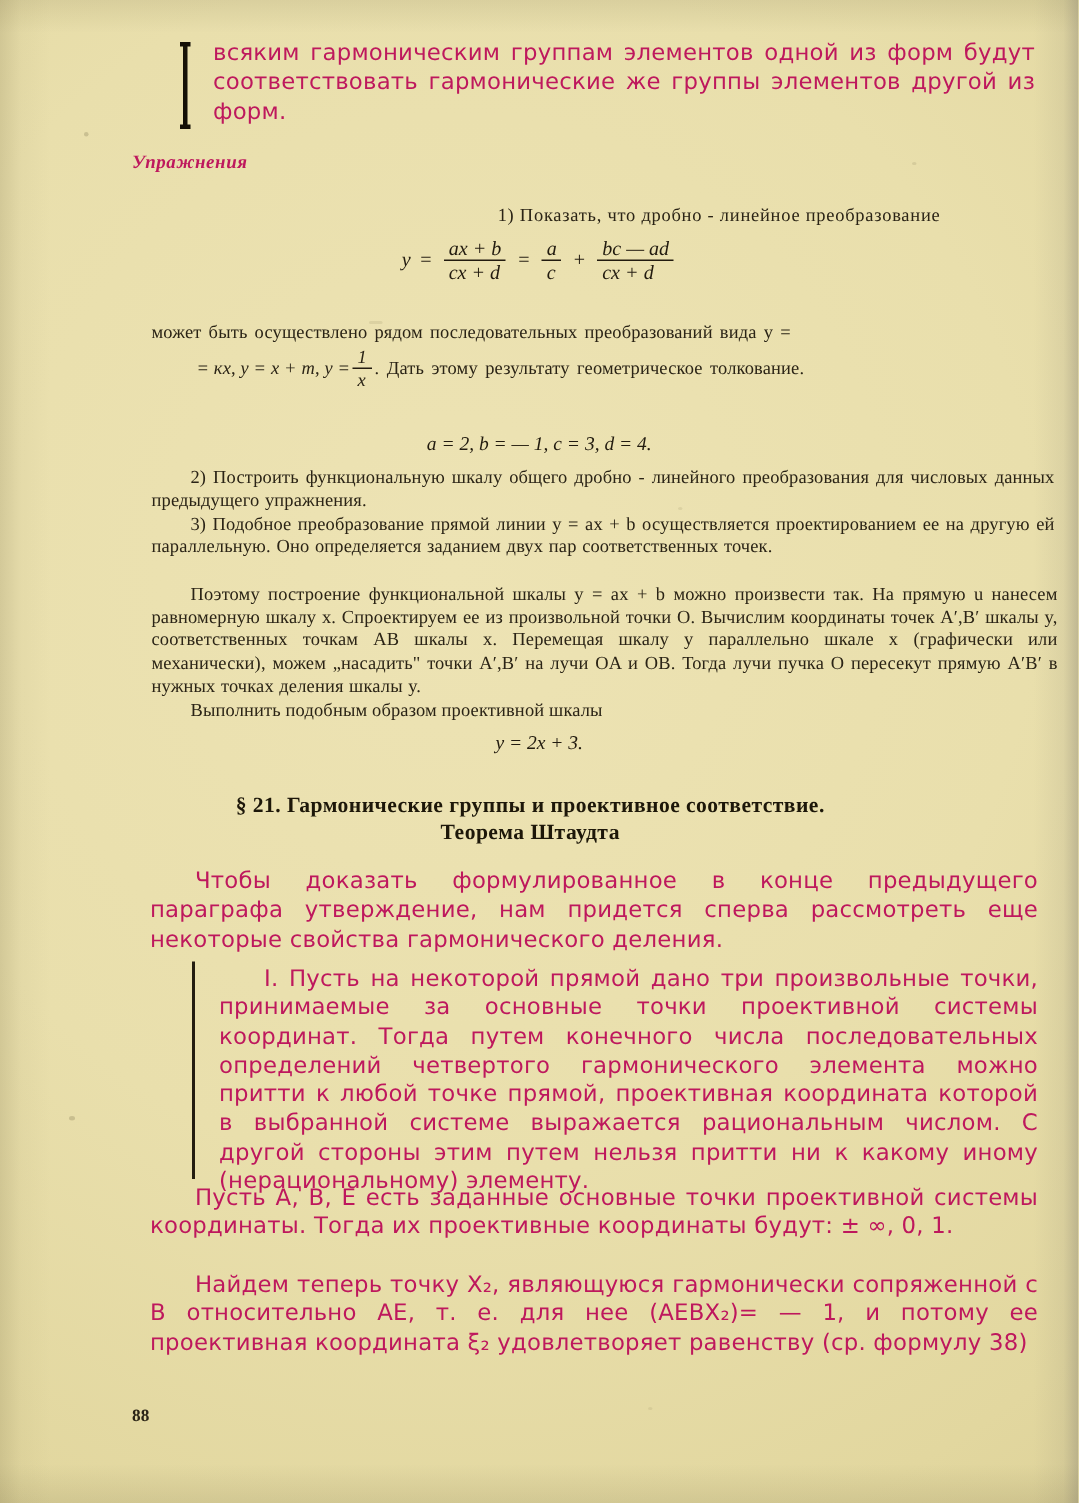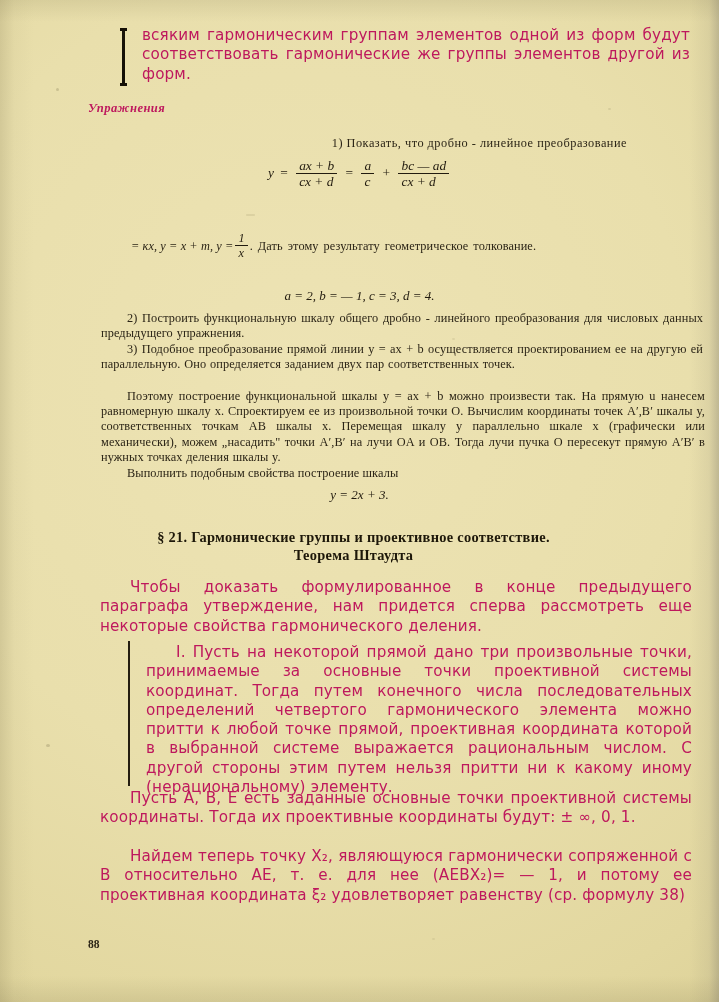--- a/index.html
+++ b/index.html
@@ -123,35 +123,36 @@
       <span class="num">a</span>
       <span class="den">c</span>
     </span>
     <span class="op">+</span>
     <span class="frac">
       <span class="num">bc — ad</span>
       <span class="den">cx + d</span>
     </span>
   </div>
 
+  <div class="blk body-small" style="left:101px;top:214px;width:600px;word-spacing:1.6px;">может быть осуществлено рядом последовательных преобразований вида y =</div>
 
   <div class="blk" style="left:101px;top:231px;width:600px;margin-left:30px;">
     <span class="body-small" style="font-style:italic;">= кx,  y = x + m,  y =</span><span class="frac body-small" style="font-style:italic;"><span class="num">1</span><span class="den">x</span></span><span class="body-small" style="word-spacing:1.8px;">.   Дать этому результату  геометрическое толкование.</span>
   </div>
 
 
   <div class="blk formula" style="left:0;top:288px;width:719px;font-size:13px;">a = 2,  b = — 1,  c = 3,  d = 4.</div>
 
   <div class="blk body-small ind" style="left:101px;top:311px;width:602px;word-spacing:.6px;">2) Построить функциональную шкалу общего дробно - линейного преобразования для числовых данных предыдущего упражнения.</div>
 
   <div class="blk body-small ind" style="left:101px;top:342px;width:602px;word-spacing:.6px;">3) Подобное преобразование прямой линии y = ax + b осуществляется проектированием ее на другую ей параллельную. Оно определяется заданием двух пар соответственных точек.</div>
 
   <div class="blk body-small ind" style="left:101px;top:389px;width:604px;word-spacing:.5px;">Поэтому  построение функциональной шкалы y = ax + b можно произвести так. На  прямую  u нанесем  равномерную  шкалу x. Спроектируем  ее из произвольной точки O. Вычислим координаты точек A′,B′  шкалы y,  соответственных точкам AB  шкалы x. Перемещая шкалу y параллельно шкале  x  (графически или механически), можем „насадить" точки  A′,B′  на лучи OA и OB. Тогда лучи пучка O пересекут прямую A′B′ в нужных точках  деления шкалы y.</div>
 
-  <div class="blk body-small ind" style="left:101px;top:466px;width:602px;text-align:left;">Выполнить подобным свойства построение шкалы</div>
+  <div class="blk body-small ind" style="left:101px;top:466px;width:602px;text-align:left;">Выполнить подобным образом проективной шкалы</div>
 
   <div class="blk formula" style="left:0;top:487px;width:719px;font-size:13px;">y = 2x + 3.</div>
 
   <div class="sec-head" style="top:528px;">§ 21. Гармонические группы и проективное соответствие.</div>
   <div class="sec-head" style="top:546px;">Теорема Штаудта</div>
 
   <div class="blk body-main ind-lg" style="left:100px;top:578px;width:592px;">Чтобы доказать формулированное в конце предыдущего параграфа утверждение, нам придется сперва рассмотреть еще некоторые свойства гармонического деления.</div>
 
   <div class="bar-thin"></div>
   <div class="blk body-main ind-lg" style="left:146px;top:643px;width:546px;">I. Пусть на некоторой прямой дано три произвольные точки, принимаемые за основные точки проективной системы координат. Тогда путем конечного числа последовательных определений четвертого гармонического элемента можно притти к любой точке прямой, проективная координата которой в выбранной системе выражается рациональным числом. С другой стороны этим путем нельзя притти ни к какому иному (нерациональному) элементу.</div>

